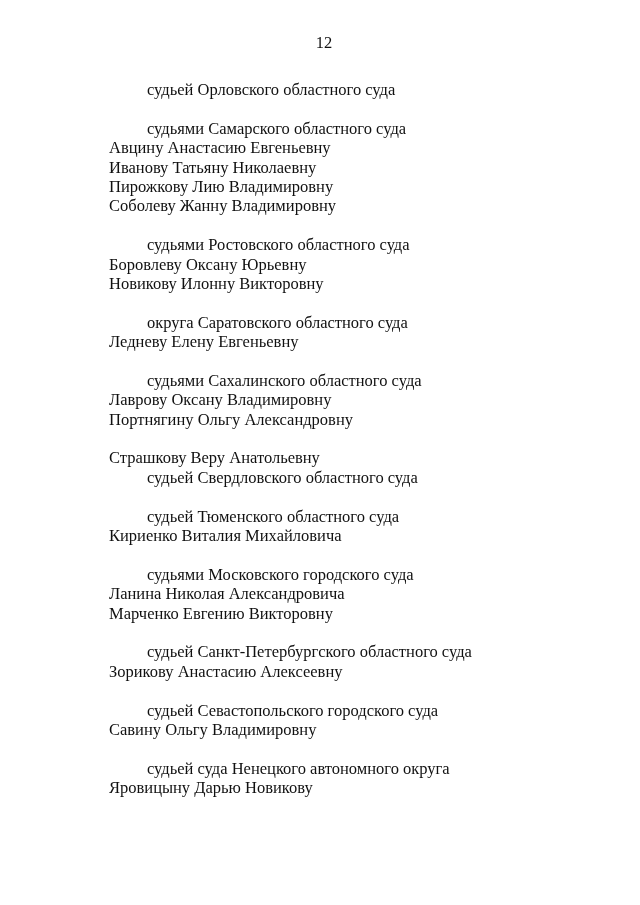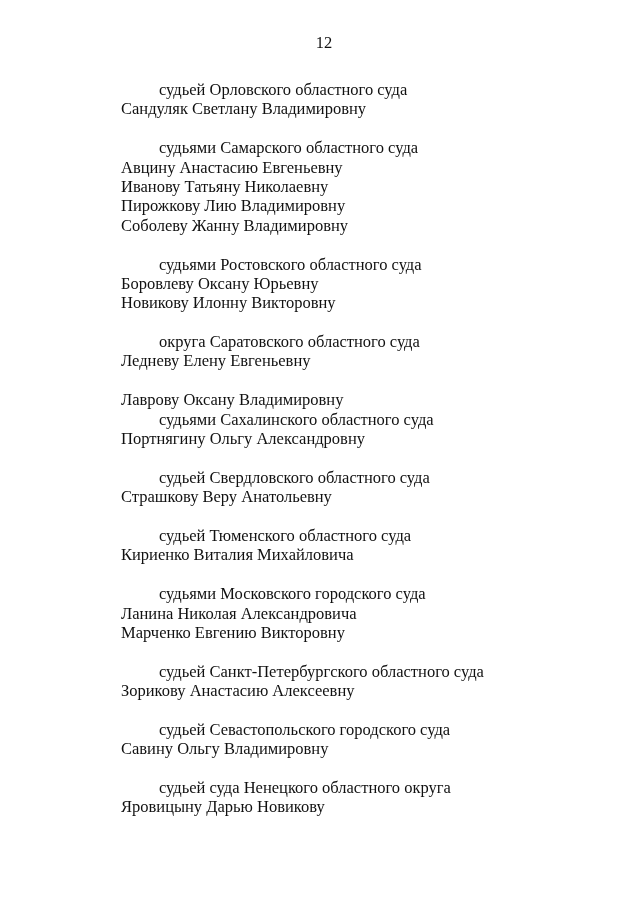--- a/index.html
+++ b/index.html
@@ -1,34 +1,33 @@
 <!DOCTYPE html>
 <html><head>
 <meta charset="utf-8">
 <style>
   html, body { margin: 0; padding: 0; background: #ffffff; }
   body { width: 640px; height: 905px; position: relative; overflow: hidden;
          font-family: "Liberation Serif", "DejaVu Serif", serif; color: #111111; }
   .page-number { position: absolute; top: 33px; left: 0; width: 648px; text-align: center;
                  font-size: 16.5px; line-height: 20px; }
-  .content { position: absolute; top: 80px; left: 121px; width: 480px; }
+  .content { position: absolute; top: 80px; left: 109px; width: 480px; }
   .group { margin: 0 0 19.4px 0; }
   .line { font-size: 16.5px; line-height: 19.4px; height: 19.4px; white-space: nowrap; }
   .heading { padding-left: 38px; }
 </style>
 </head>
 <body>
 
 <div class="page-number">12</div>
 
 <div class="content">
 
   <div class="group">
     <div class="line heading">судьей Орловского областного суда</div>
-    <div class="line">Сандуляк Светлану Владимировну</div>
   </div>
 
   <div class="group">
     <div class="line heading">судьями Самарского областного суда</div>
     <div class="line">Авцину Анастасию Евгеньевну</div>
     <div class="line">Иванову Татьяну Николаевну</div>
     <div class="line">Пирожкову Лию Владимировну</div>
     <div class="line">Соболеву Жанну Владимировну</div>
   </div>
 
@@ -37,28 +36,28 @@
     <div class="line">Боровлеву Оксану Юрьевну</div>
     <div class="line">Новикову Илонну Викторовну</div>
   </div>
 
   <div class="group">
     <div class="line heading">округа Саратовского областного суда</div>
     <div class="line">Ледневу Елену Евгеньевну</div>
   </div>
 
   <div class="group">
+    <div class="line heading">судьями Сахалинского областного суда</div>
     <div class="line">Лаврову Оксану Владимировну</div>
-    <div class="line heading">судьями Сахалинского областного суда</div>
     <div class="line">Портнягину Ольгу Александровну</div>
   </div>
 
   <div class="group">
+    <div class="line">Страшкову Веру Анатольевну</div>
     <div class="line heading">судьей Свердловского областного суда</div>
-    <div class="line">Страшкову Веру Анатольевну</div>
   </div>
 
   <div class="group">
     <div class="line heading">судьей Тюменского областного суда</div>
     <div class="line">Кириенко Виталия Михайловича</div>
   </div>
 
   <div class="group">
     <div class="line heading">судьями Московского городского суда</div>
     <div class="line">Ланина Николая Александровича</div>
@@ -69,17 +68,17 @@
     <div class="line heading">судьей Санкт-Петербургского областного суда</div>
     <div class="line">Зорикову Анастасию Алексеевну</div>
   </div>
 
   <div class="group">
     <div class="line heading">судьей Севастопольского городского суда</div>
     <div class="line">Савину Ольгу Владимировну</div>
   </div>
 
   <div class="group">
-    <div class="line heading">судьей суда Ненецкого областного округа</div>
+    <div class="line heading">судьей суда Ненецкого автономного округа</div>
     <div class="line">Яровицыну Дарью Новикову</div>
   </div>
 
 </div>
 
 </body></html>

